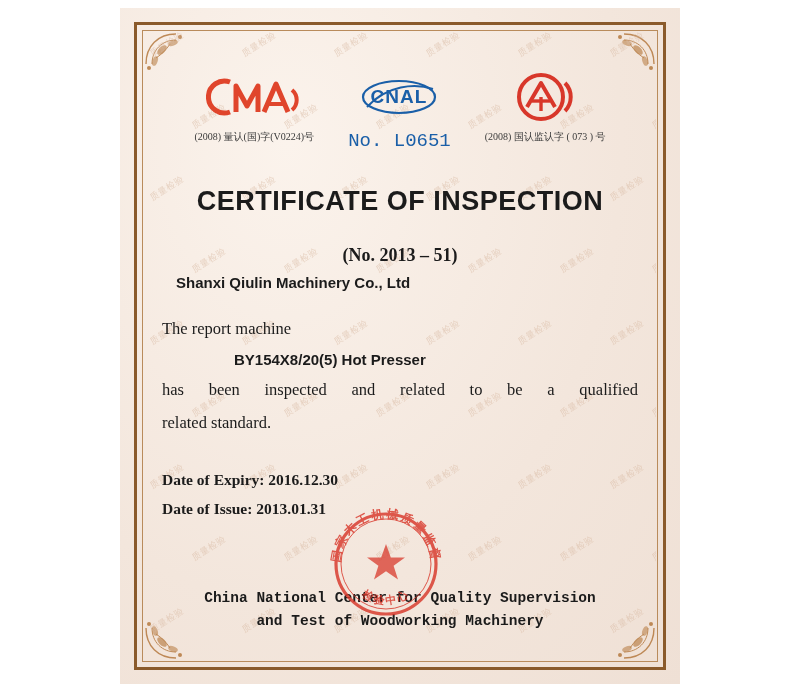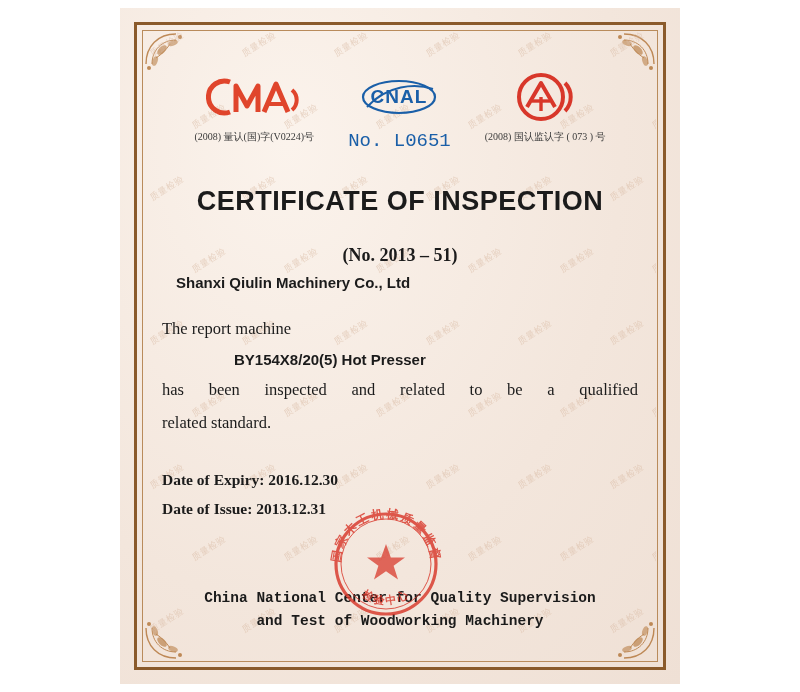--- a/index.html
+++ b/index.html
@@ -366,21 +366,21 @@
 
       <div class="body-text">
         <p>The report machine</p>
         <p class="machine-name">BY154X8/20(5) Hot Presser</p>
         <p class="justify">has been inspected and related to be a qualified</p>
         <p>related standard.</p>
       </div>
 
       <div class="dates">
         <div>Date of Expiry: 2016.12.30</div>
-        <div>Date of Issue: 2013.12.31</div>
+        <div>Date of Issue: 2013.01.31</div>
       </div>
 
       <div class="footer-wrap">
         <div class="seal">
           <svg viewBox="0 0 128 128" xmlns="http://www.w3.org/2000/svg">
             <defs>
               <path id="sealTop" d="M 18 64 A 46 46 0 0 1 110 64"></path>
               <path id="sealBottom" d="M 24 64 A 40 40 0 0 0 104 64"></path>
             </defs>
             <circle cx="64" cy="64" r="50" fill="none" stroke="#d8372a" stroke-width="3.2"></circle>

